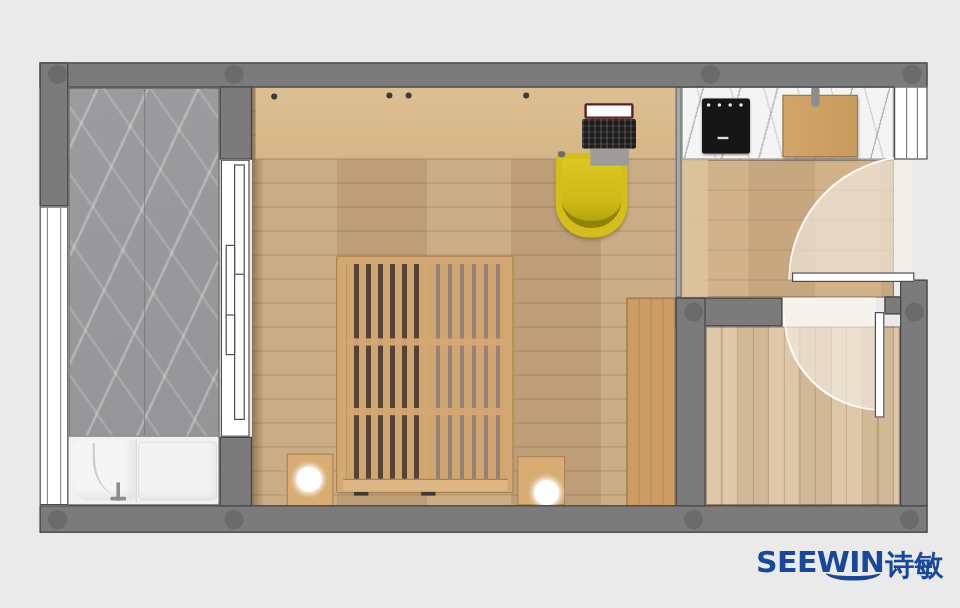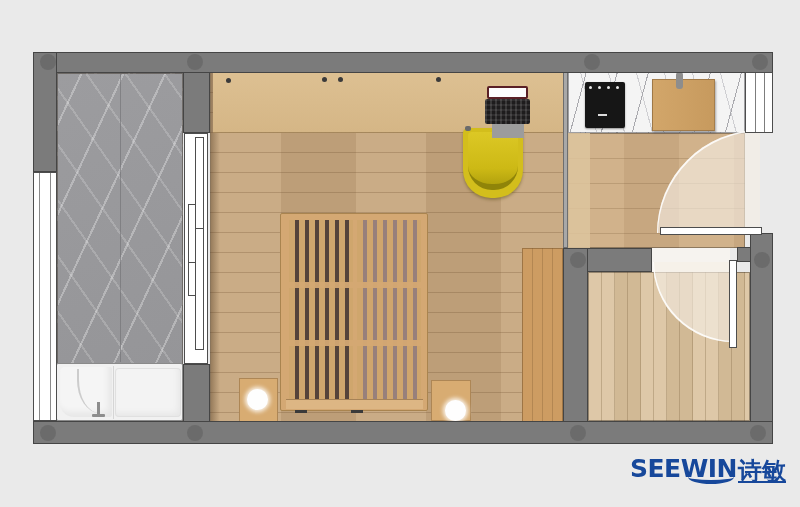--- a/index.html
+++ b/index.html
@@ -154,17 +154,17 @@
     <div class="abs" style="left:3px;top:70px;width:8px;height:60px;background:#fff;border:1px solid #4d4d4d;"></div>
     <div class="abs" style="left:10px;top:94px;width:9px;height:122px;background:#fff;border:1px solid #4d4d4d;"></div>
     <div class="abs" style="left:3px;top:128px;width:8px;height:34px;background:#fff;border:1px solid #4d4d4d;"></div>
   </div>
 
   <div class="abs white-door" style="left:660px;top:227px;width:102px;height:8px;"></div>
   <div class="abs white-door" style="left:729px;top:260px;width:8px;height:88px;"></div>
 
   <div class="abs" style="left:630px;top:452px;width:165px;height:40px;">
     <span class="abs logo-en" style="left:0;top:2px;">SEEWIN</span>
-    <span class="abs logo-zh" style="left:108px;top:3px;text-decoration:underline;">诗敏</span>
+    <span class="abs logo-zh" style="left:108px;top:3px;">诗敏</span>
     <div class="abs swoosh" style="left:58px;top:18px;width:46px;height:14px;"></div>
   </div>
 
 </div>
 
 </body></html>

